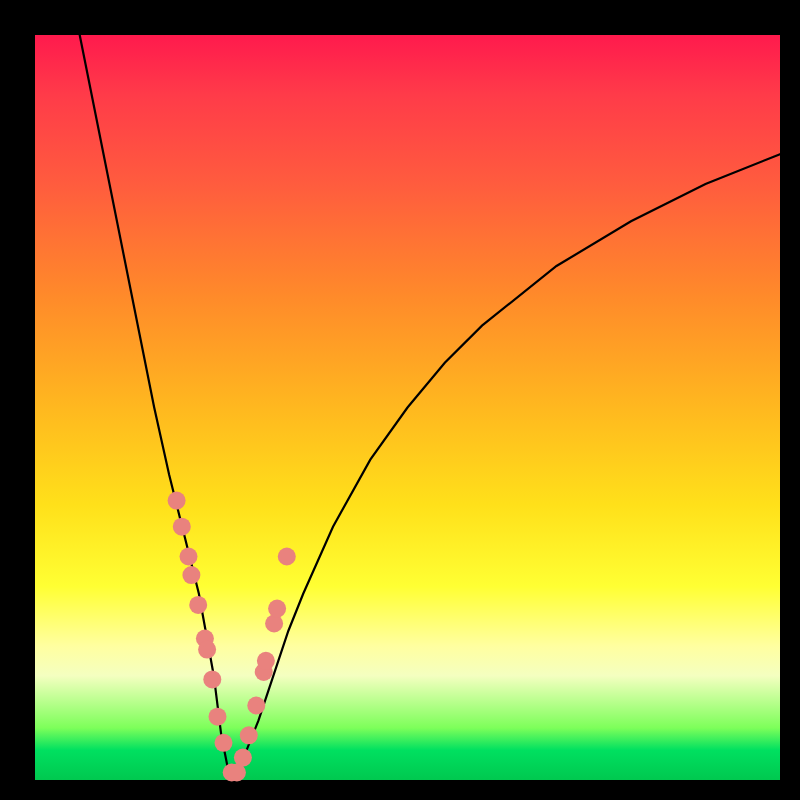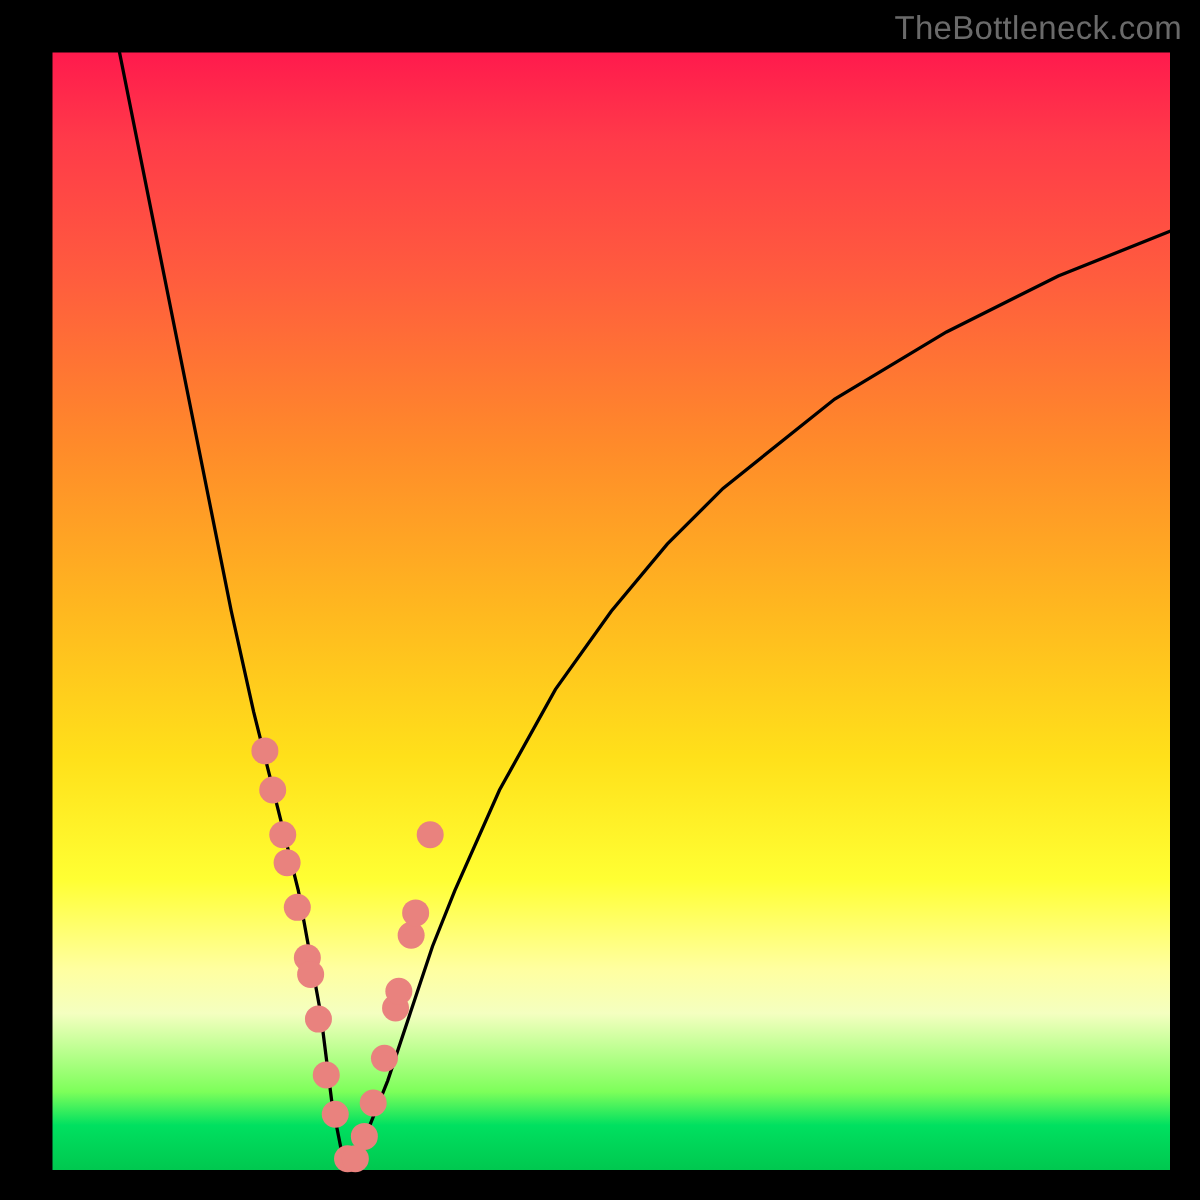--- a/index.html
+++ b/index.html
@@ -68,21 +68,20 @@
   }
   .dot {
     fill: #e9827e;
     stroke: none;
   }
 </style>
 </head>
 <body>
 
 <div class="frame">
-  <div class="watermark">TheBottleneck.com</div>
 
   <div class="plot-area">
     <svg class="curve" viewBox="0 0 745 745">
       <path id="curvePath" class="curve-path" d="M44.7 0.0 L74.5 149.0 L89.4 223.5 L104.3 298.0 L119.2 372.5 L134.1 439.6 L149.0 499.1 L163.9 558.8 L178.8 640.7 L186.3 700.3 L193.7 737.5 L201.2 737.5 L208.6 722.6 L223.5 685.4 L238.4 640.7 L253.3 596.0 L268.2 558.8 L298.0 491.7 L335.3 424.6 L372.5 372.5 L409.8 327.8 L447.0 290.6 L521.5 231.0 L596.0 186.3 L670.5 149.0 L745.0 119.2"></path>
       <g id="dots">
           <circle cx="141.6" cy="465.6" r="9" class="dot" fill="#e9827e"></circle>
           <circle cx="146.8" cy="491.7" r="9" class="dot" fill="#e9827e"></circle>
           <circle cx="153.5" cy="521.5" r="9" class="dot" fill="#e9827e"></circle>
           <circle cx="156.4" cy="540.1" r="9" class="dot" fill="#e9827e"></circle>
           <circle cx="163.2" cy="569.9" r="9" class="dot" fill="#e9827e"></circle>

